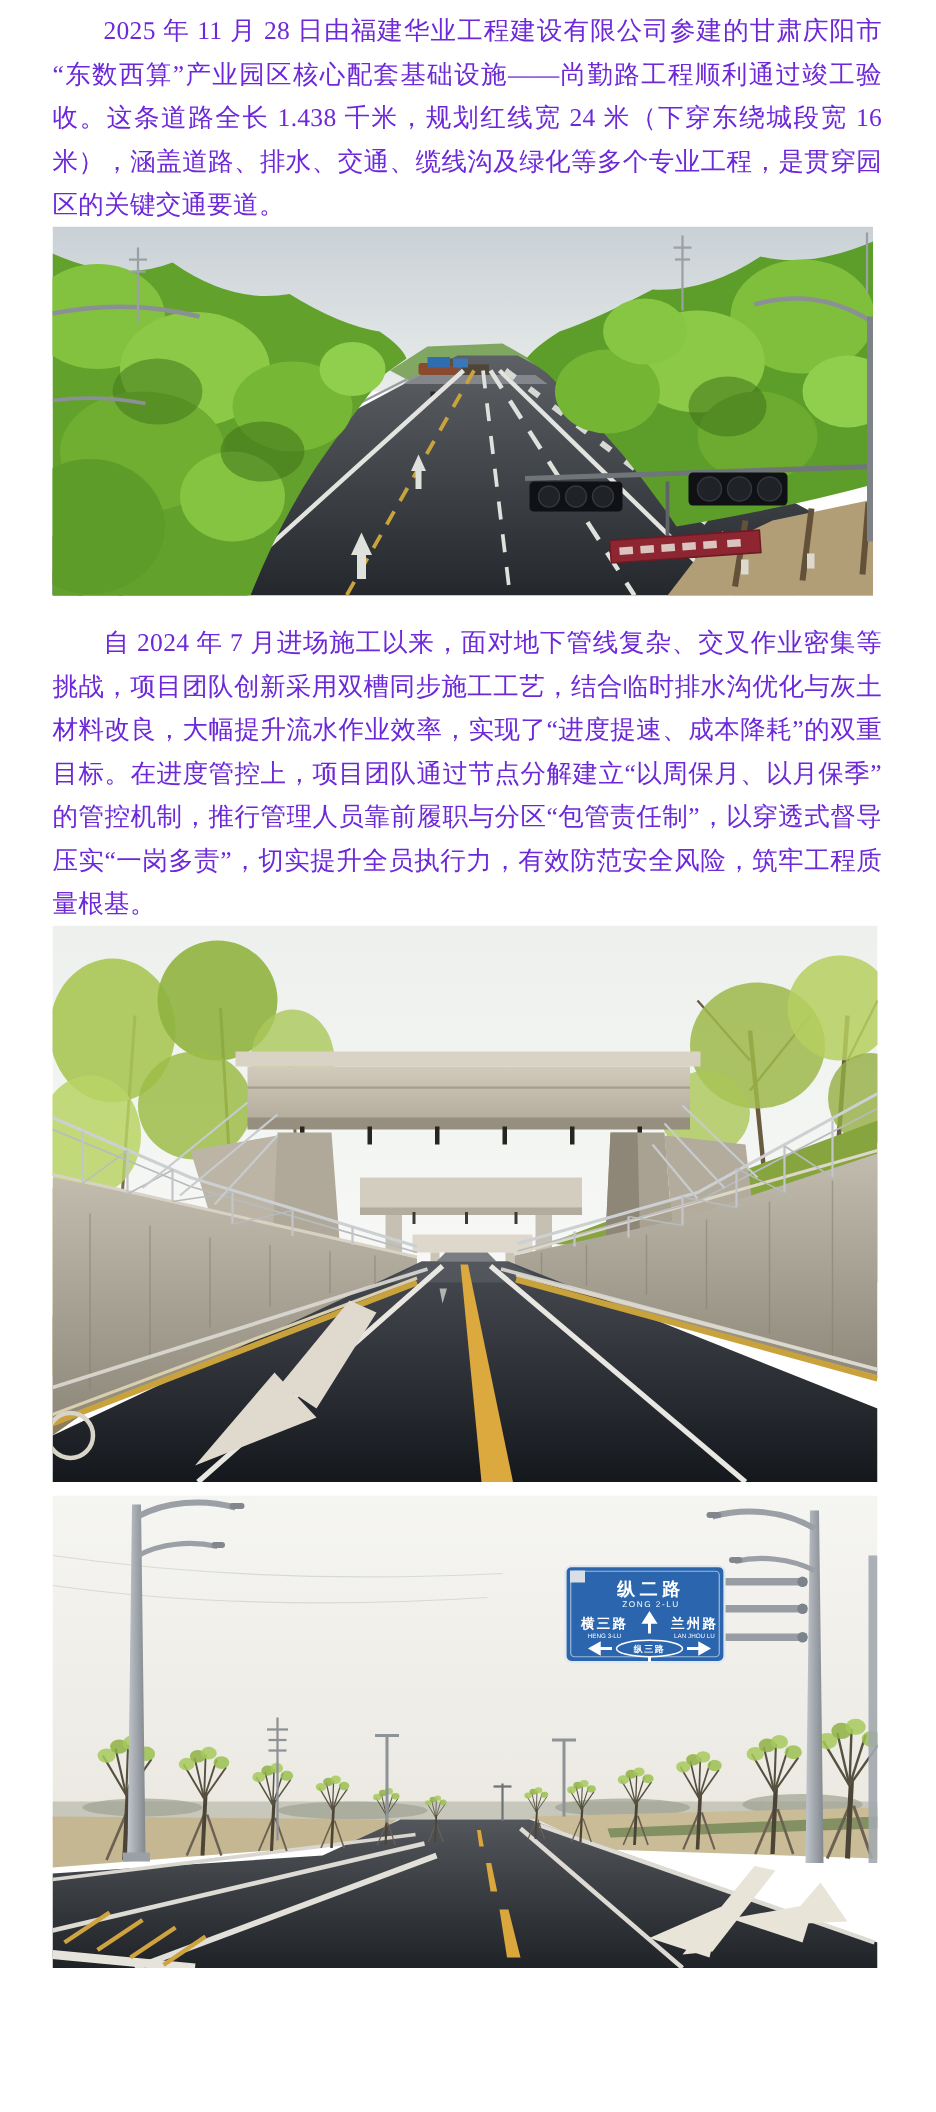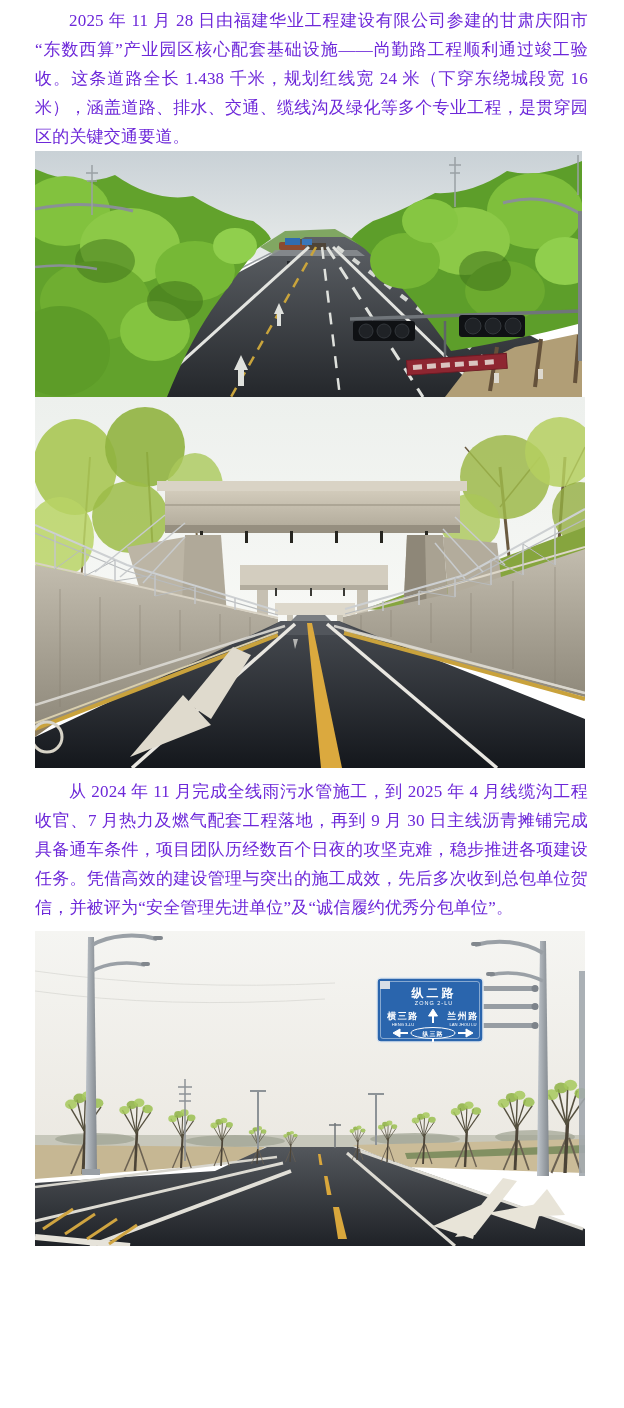--- a/index.html
+++ b/index.html
@@ -156,20 +156,21 @@
             <rect x="392" y="211" width="9" height="5"></rect>
           <rect x="406" y="211" width="9" height="5"></rect>
             <rect x="420" y="211" width="9" height="5"></rect>
           <rect x="434" y="211" width="9" height="5"></rect>
             <rect x="450" y="211" width="9" height="5"></rect>
         </g>
       </g>
     </svg>
   </figure>
 
+  <p class="para p2">自 2024 年 7 月进场施工以来，面对地下管线复杂、交叉作业密集等挑战，项目团队创新采用双槽同步施工工艺，结合临时排水沟优化与灰土材料改良，大幅提升流水作业效率，实现了“进度提速、成本降耗”的双重目标。在进度管控上，项目团队通过节点分解建立“以周保月、以月保季”的管控机制，推行管理人员靠前履职与分区“包管责任制”，以穿透式督导压实“一岗多责”，切实提升全员执行力，有效防范安全风险，筑牢工程质量根基。</p>
 
   <figure class="f2">
     <svg width="550" height="371" viewBox="0 0 550 371">
       <defs>
         <linearGradient id="sky2" x1="0" y1="0" x2="0" y2="1">
           <stop offset="0" stop-color="#edf0ed"></stop>
             <stop offset="1" stop-color="#f8f9f6"></stop>
         </linearGradient>
         <linearGradient id="road2" x1="0" y1="0" x2="0" y2="1">
           <stop offset="0" stop-color="#474b51"></stop>
@@ -343,21 +344,20 @@
         <g fill="#dfdacd">
           <polygon points="198,250 216,258 176,322 152,306"></polygon>
           <polygon points="95,360 148,298 176,328"></polygon>
         </g>
         <polygon points="258,242 263,242 260,252" fill="#cfd0cc" opacity="0.8"></polygon>
         <circle cx="12" cy="340" r="15" fill="none" stroke="#d8d4c8" stroke-width="3"></circle>
       </g>
     </svg>
   </figure>
 
-  <p class="para p3">从 2024 年 11 月完成全线雨污水管施工，到 2025 年 4 月线缆沟工程收官、7 月热力及燃气配套工程落地，再到 9 月 30 日主线沥青摊铺完成具备通车条件，项目团队历经数百个日夜的攻坚克难，稳步推进各项建设任务。凭借高效的建设管理与突出的施工成效，先后多次收到总包单位贺信，并被评为“安全管理先进单位”及“诚信履约优秀分包单位”。</p>
 
   <figure class="f3">
     <svg width="550" height="315" viewBox="0 0 550 315">
       <defs>
         <linearGradient id="sky3" x1="0" y1="0" x2="0" y2="1">
           <stop offset="0" stop-color="#f5f5f2"></stop>
             <stop offset="1" stop-color="#ebe8e1"></stop>
         </linearGradient>
         <linearGradient id="road3" x1="0" y1="0" x2="0" y2="1">
           <stop offset="0" stop-color="#53575c"></stop>

